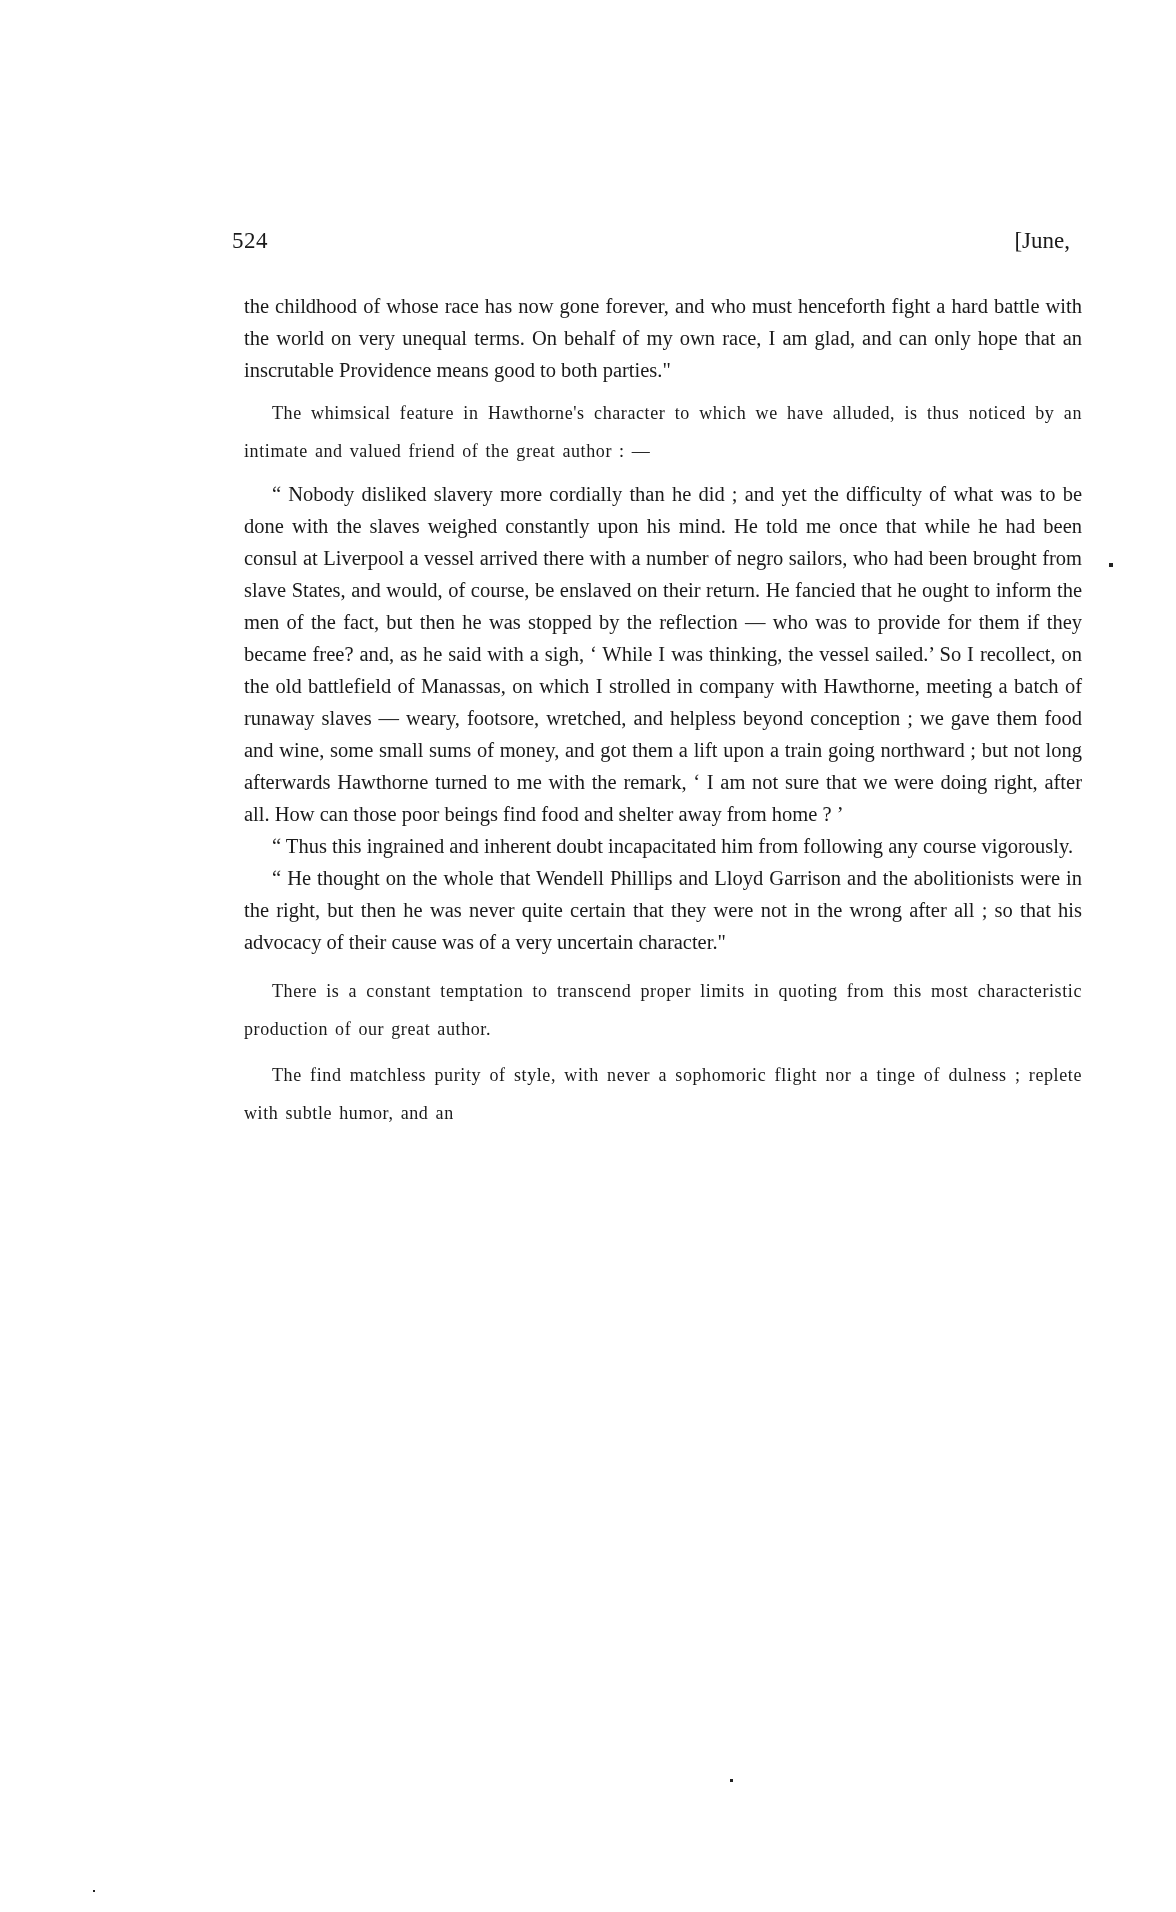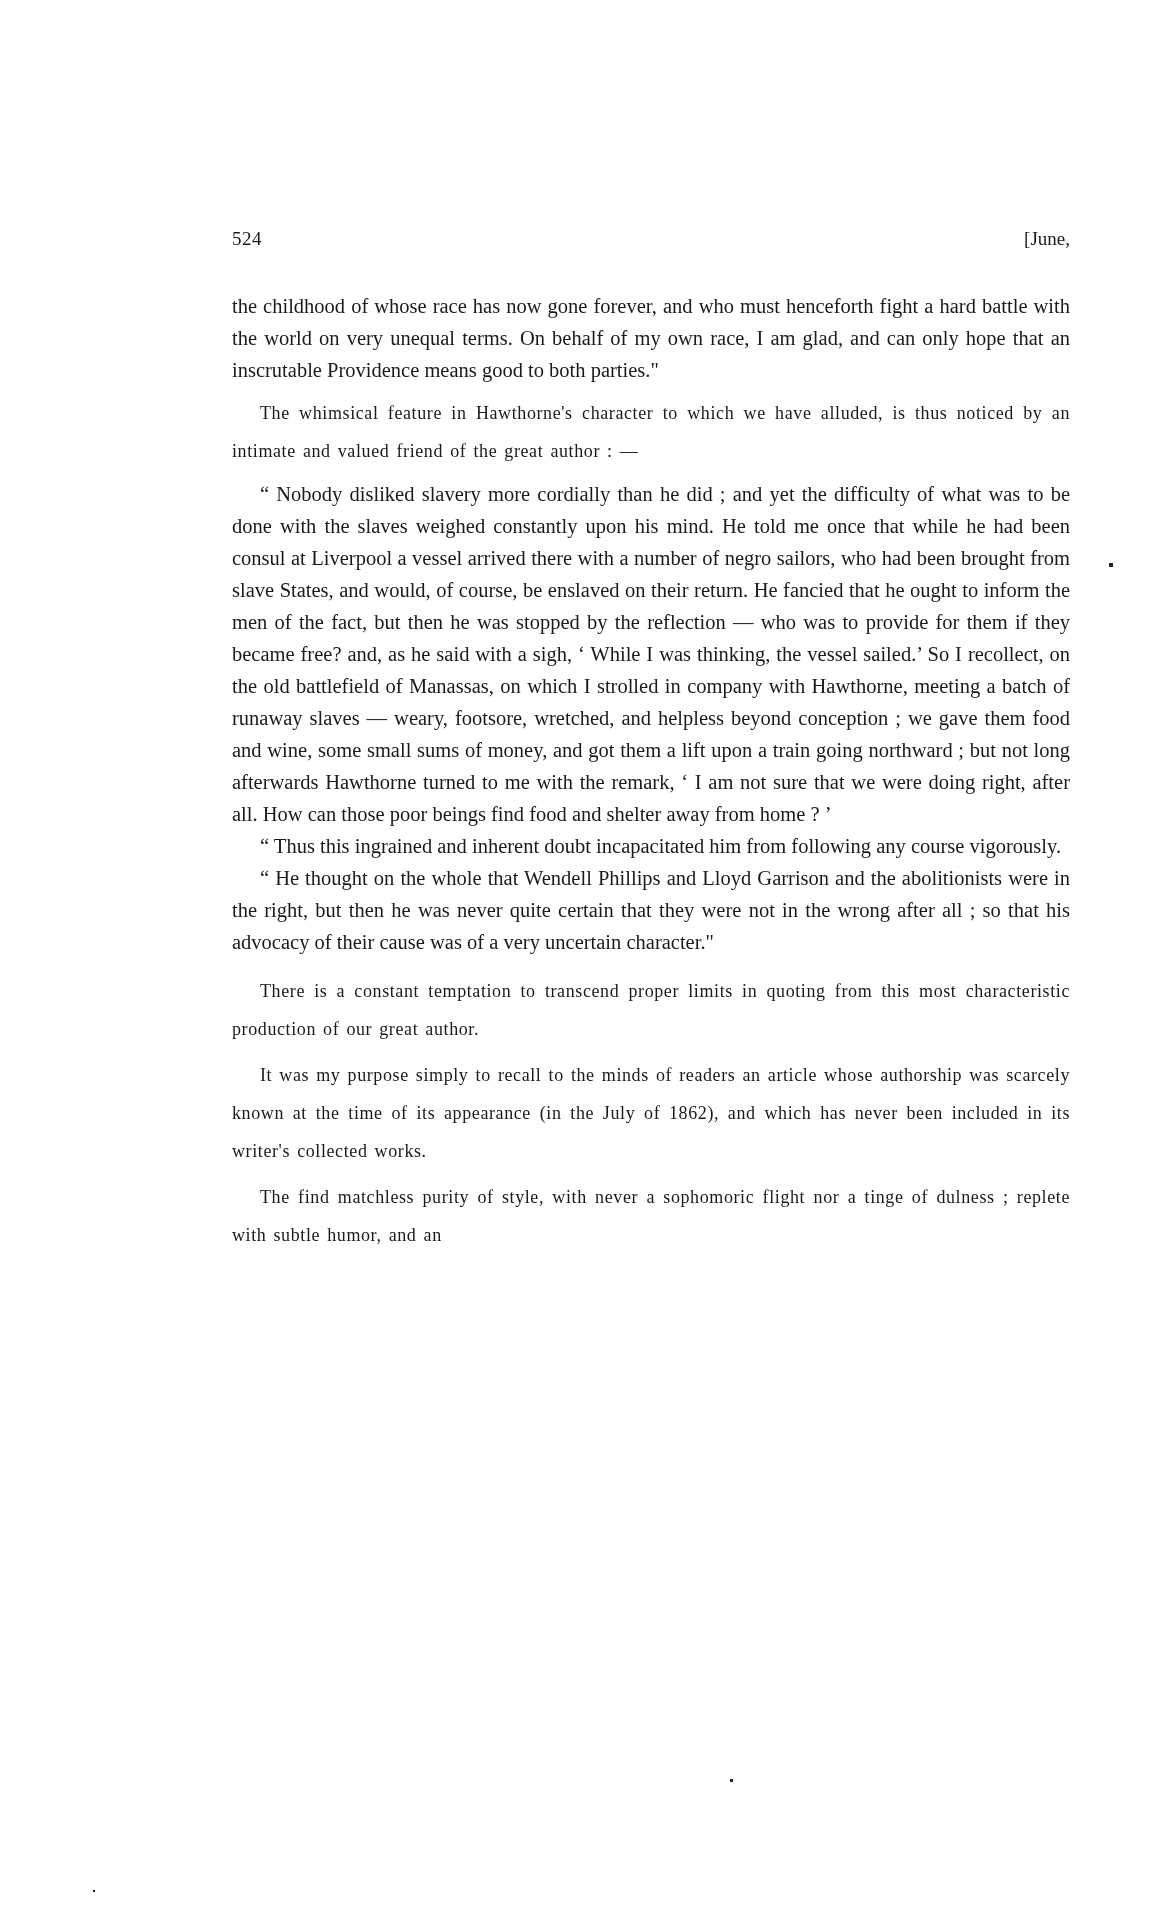--- a/index.html
+++ b/index.html
@@ -1,22 +1,22 @@
 <!DOCTYPE html>
 <html><head>
 <meta charset="utf-8">
 <style>
   html, body { margin: 0; padding: 0; background: #ffffff; }
   body { width: 1176px; height: 1912px; position: relative; overflow: hidden; color: #1a1a1a; font-family: "Liberation Serif", "DejaVu Serif", serif; }
   .page { position: absolute; left: 232px; top: 0; width: 838px; }
-  .running-head { position: absolute; top: 228px; left: 0; width: 838px; height: 34px; font-size: 19px; }
+  .running-head { position: absolute; top: 228px; left: 0; width: 838px; height: 34px; font-size: 23px; }
   .folio { position: absolute; left: 0; top: 0; letter-spacing: 0.5px; }
   .magazine-title { position: absolute; left: 168px; top: 0; font-style: italic; letter-spacing: 2px; }
   .month { position: absolute; right: 0; top: 0; }
-  .body-text { position: absolute; top: 290px; left: 0; width: 838px; }
+  .body-text { position: absolute; top: 290px; left: 12px; width: 838px; }
   p { margin: 0; text-align: justify; text-align-last: left; }
   .small { font-size: 20.5px; line-height: 32px; }
   .large { font-size: 18px; line-height: 38px; letter-spacing: 0.6px; word-spacing: 2px; }
   .indent { text-indent: 28px; }
   .gap-top { margin-top: 8px; }
   .gap-top-lg { margin-top: 14px; }
   .speck { position: absolute; background: #222; }
 </style>
 </head>
 <body>
@@ -27,20 +27,19 @@
     <span class="month">[June,</span>
   </div>
 
   <div class="body-text">
     <p class="small">the childhood of whose race has now gone forever, and who must henceforth fight a hard battle with the world on very unequal terms. On behalf of my own race, I am glad, and can only hope that an inscrutable Providence means good to both parties."</p>
     <p class="large indent gap-top">The whimsical feature in Hawthorne's character to which we have alluded, is thus noticed by an intimate and valued friend of the great author : —</p>
     <p class="small indent gap-top">“ Nobody disliked slavery more cordially than he did ; and yet the difficulty of what was to be done with the slaves weighed constantly upon his mind. He told me once that while he had been consul at Liverpool a vessel arrived there with a number of negro sailors, who had been brought from slave States, and would, of course, be enslaved on their return. He fancied that he ought to inform the men of the fact, but then he was stopped by the reflection — who was to provide for them if they became free? and, as he said with a sigh, ‘ While I was thinking, the vessel sailed.’ So I recollect, on the old battlefield of Manassas, on which I strolled in company with Hawthorne, meeting a batch of runaway slaves — weary, footsore, wretched, and helpless beyond conception ; we gave them food and wine, some small sums of money, and got them a lift upon a train going northward ; but not long afterwards Hawthorne turned to me with the remark, ‘ I am not sure that we were doing right, after all. How can those poor beings find food and shelter away from home ? ’</p>
     <p class="small indent">“ Thus this ingrained and inherent doubt incapacitated him from following any course vigorously.</p>
     <p class="small indent">“ He thought on the whole that Wendell Phillips and Lloyd Garrison and the abolitionists were in the right, but then he was never quite certain that they were not in the wrong after all ; so that his advocacy of their cause was of a very uncertain character."</p>
     <p class="large indent gap-top-lg">There is a constant temptation to transcend proper limits in quoting from this most characteristic production of our great author.</p>
-    <p class="large indent gap-top">It was my purpose simply to recall to the minds of readers an article whose authorship was scarcely known at the time of its appearance (in the July of 1862), and which has never been included in its writer's collected works.</p>
     <p class="large indent gap-top">The find matchless purity of style, with never a sophomoric flight nor a tinge of dulness ; replete with subtle humor, and an</p>
   </div>
 </div>
 
 <div class="speck" style="left:1109px;top:563px;width:4px;height:4px;"></div>
 <div class="speck" style="left:730px;top:1779px;width:3px;height:3px;"></div>
 <div class="speck" style="left:93px;top:1890px;width:2px;height:2px;"></div>
 
 </body></html>

